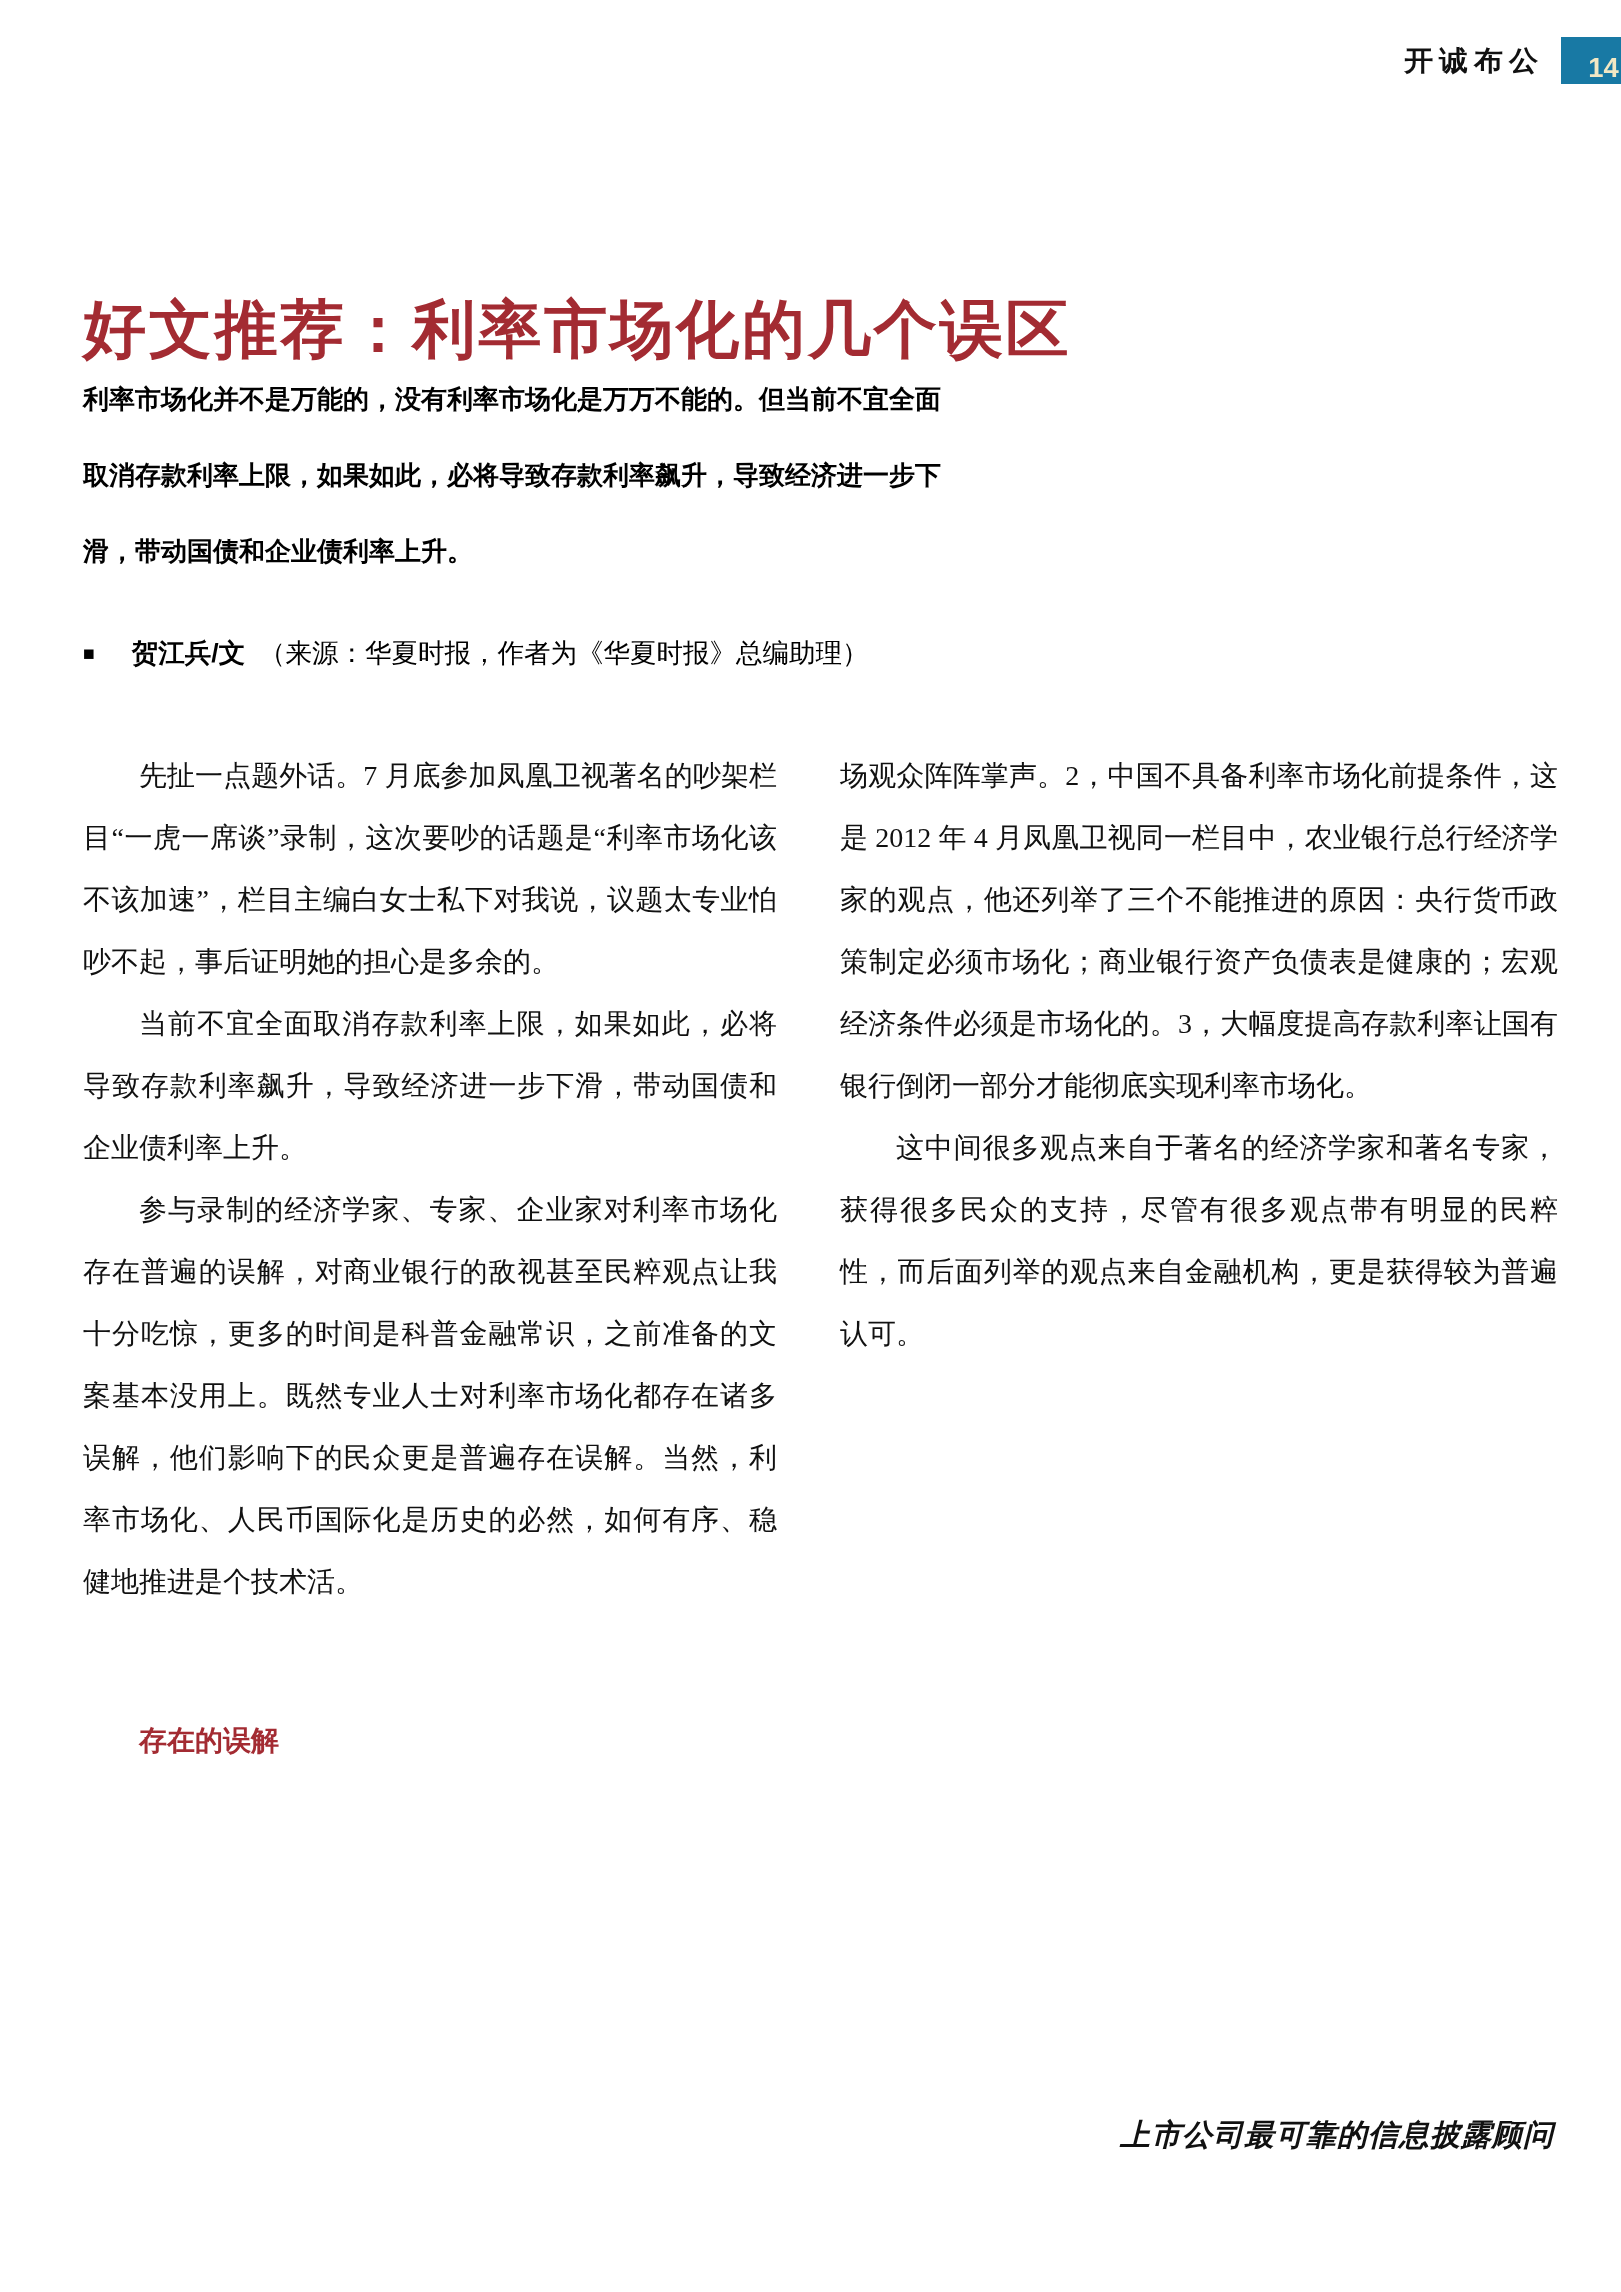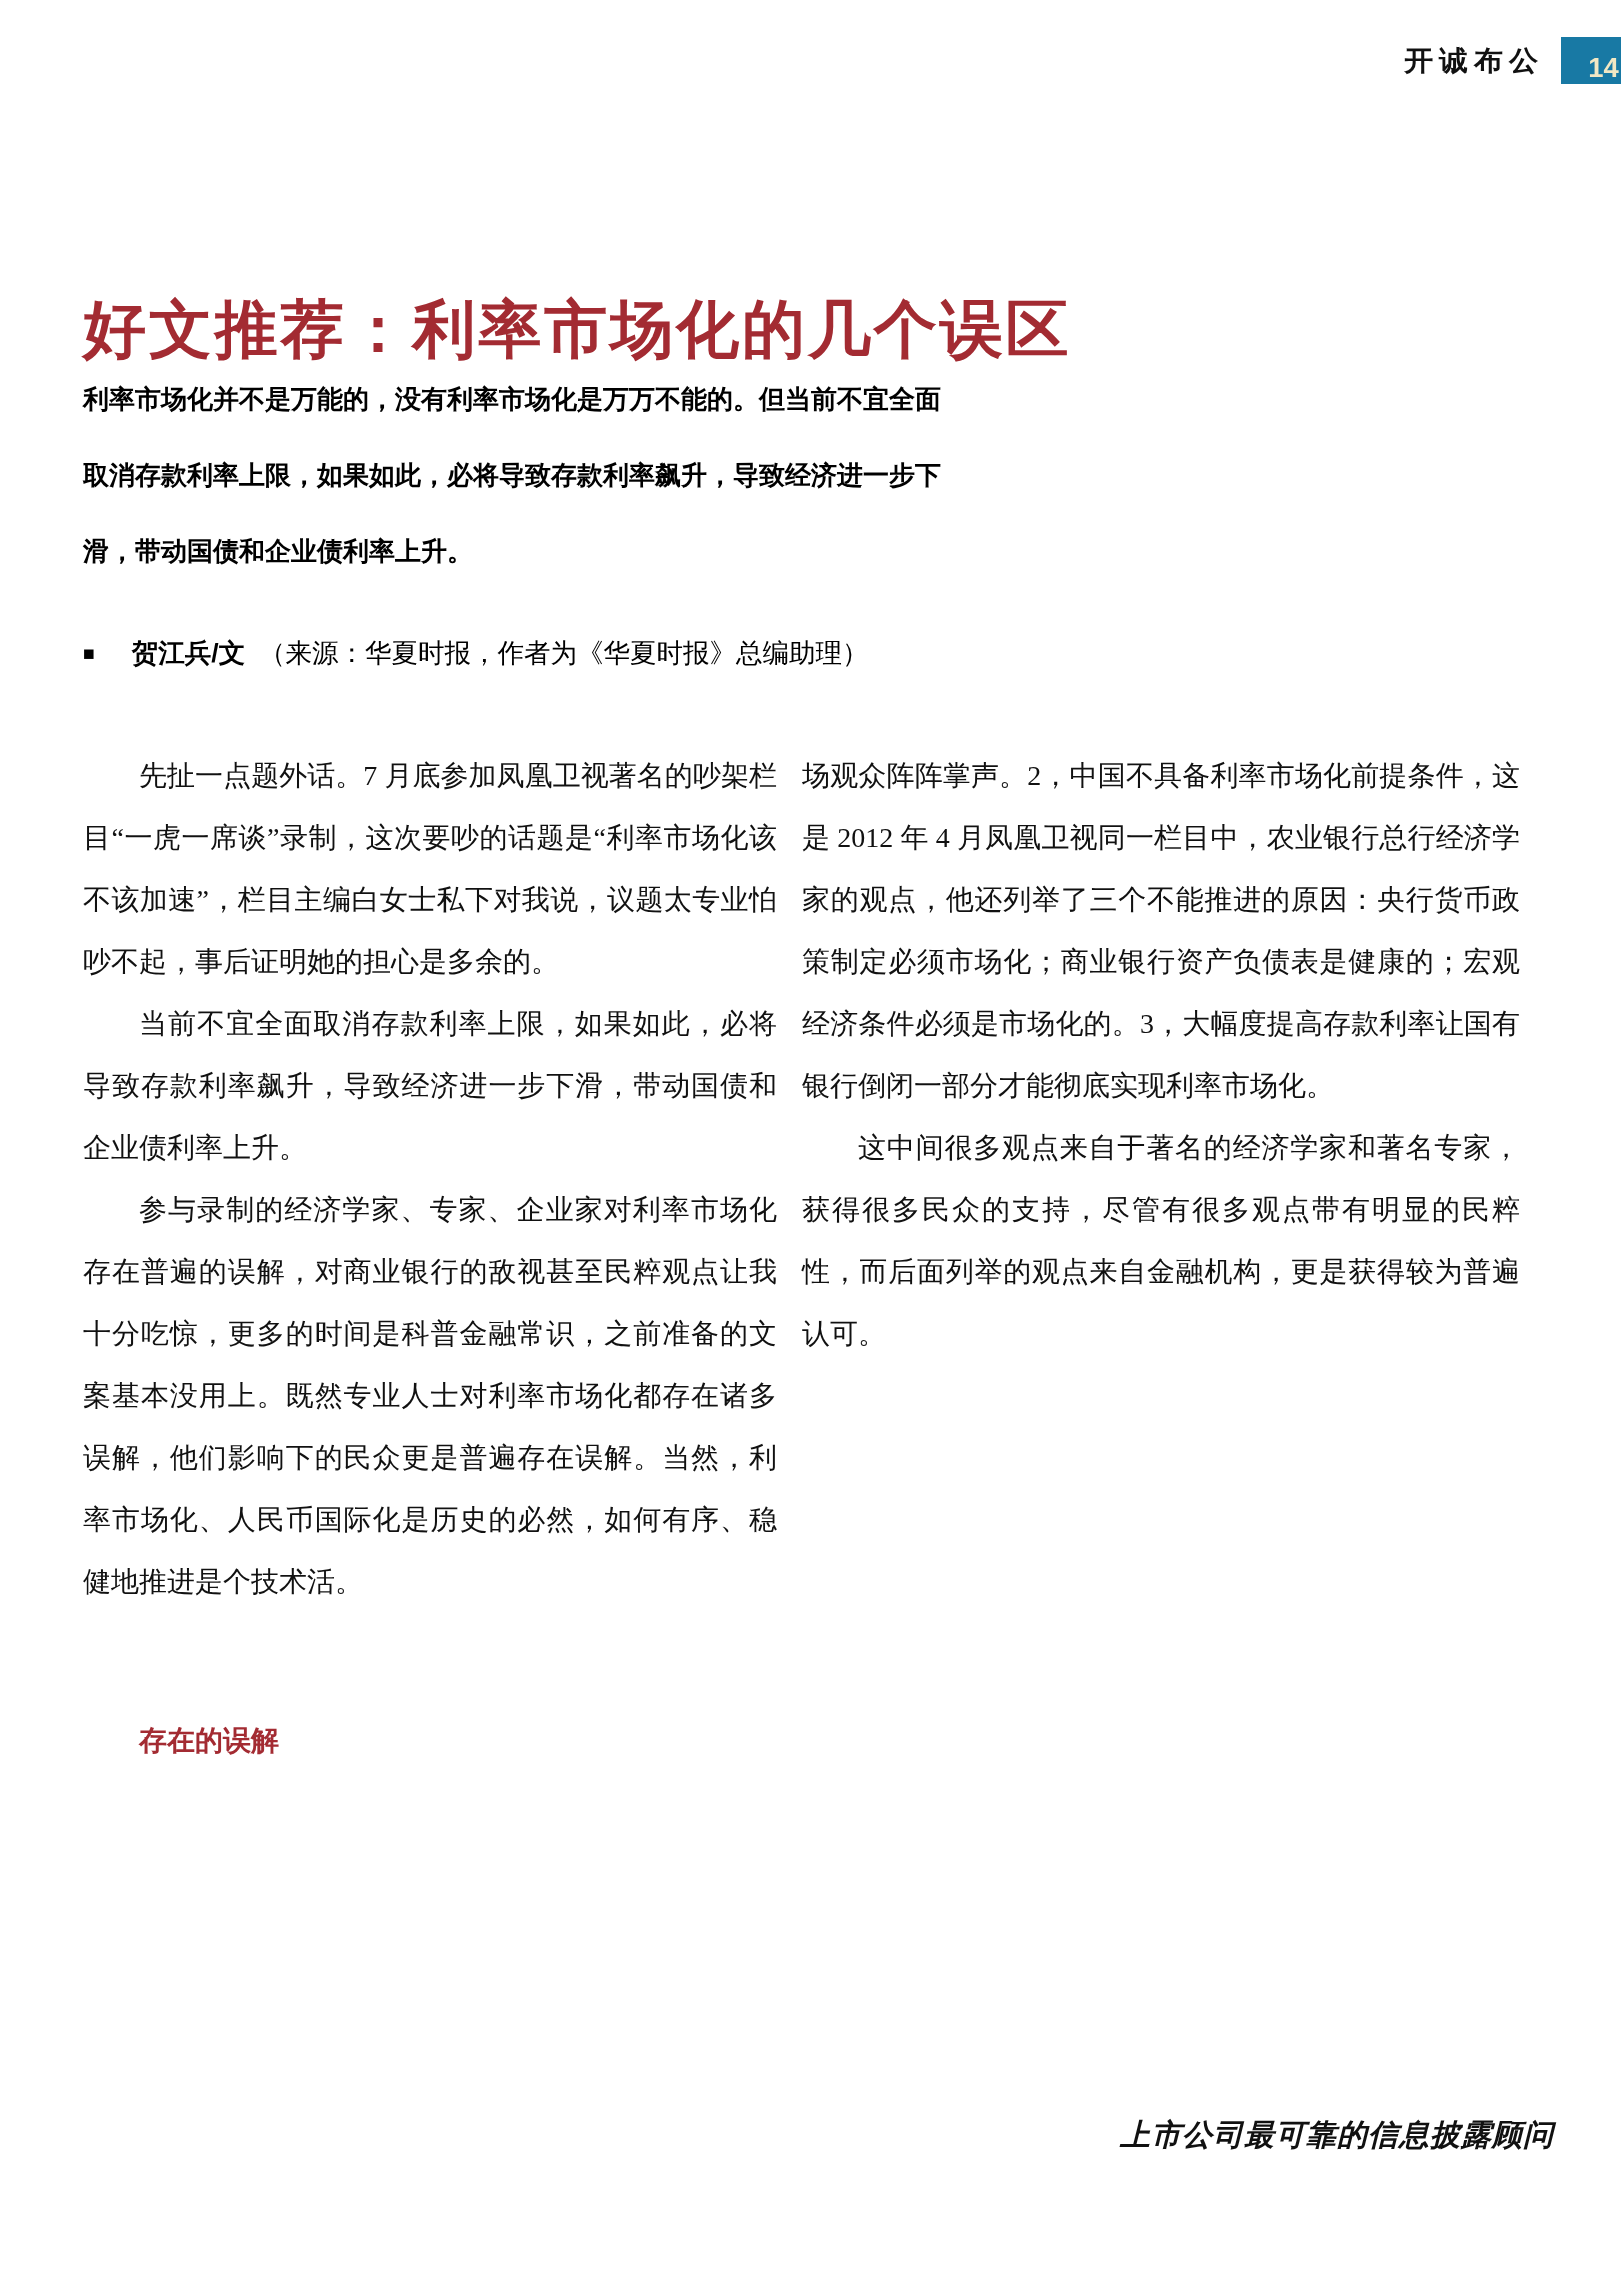--- a/index.html
+++ b/index.html
@@ -85,21 +85,21 @@
 
   
   .columns {
     position: absolute;
     left: 83px;
     top: 745px;
     width: 1475px;
     display: flex;
   }
   .col { font-size: 28px; line-height: 62px; text-align: justify; text-justify: inter-character; }
-  .col-left  { width: 694px; margin-right: 25px; }
+  .col-left  { width: 694px; margin-right: 63px; }
   .col-right { width: 718px; }
   .col p { margin: 0; text-indent: 2em; }
   .col p.no-indent { text-indent: 0; }
   .sub-heading {
     margin: 97px 0 8.8px 0;
     text-indent: 2em;
     font-family: "Liberation Sans", sans-serif;
     font-weight: bold;
     font-size: 28px;
     line-height: 62px;

